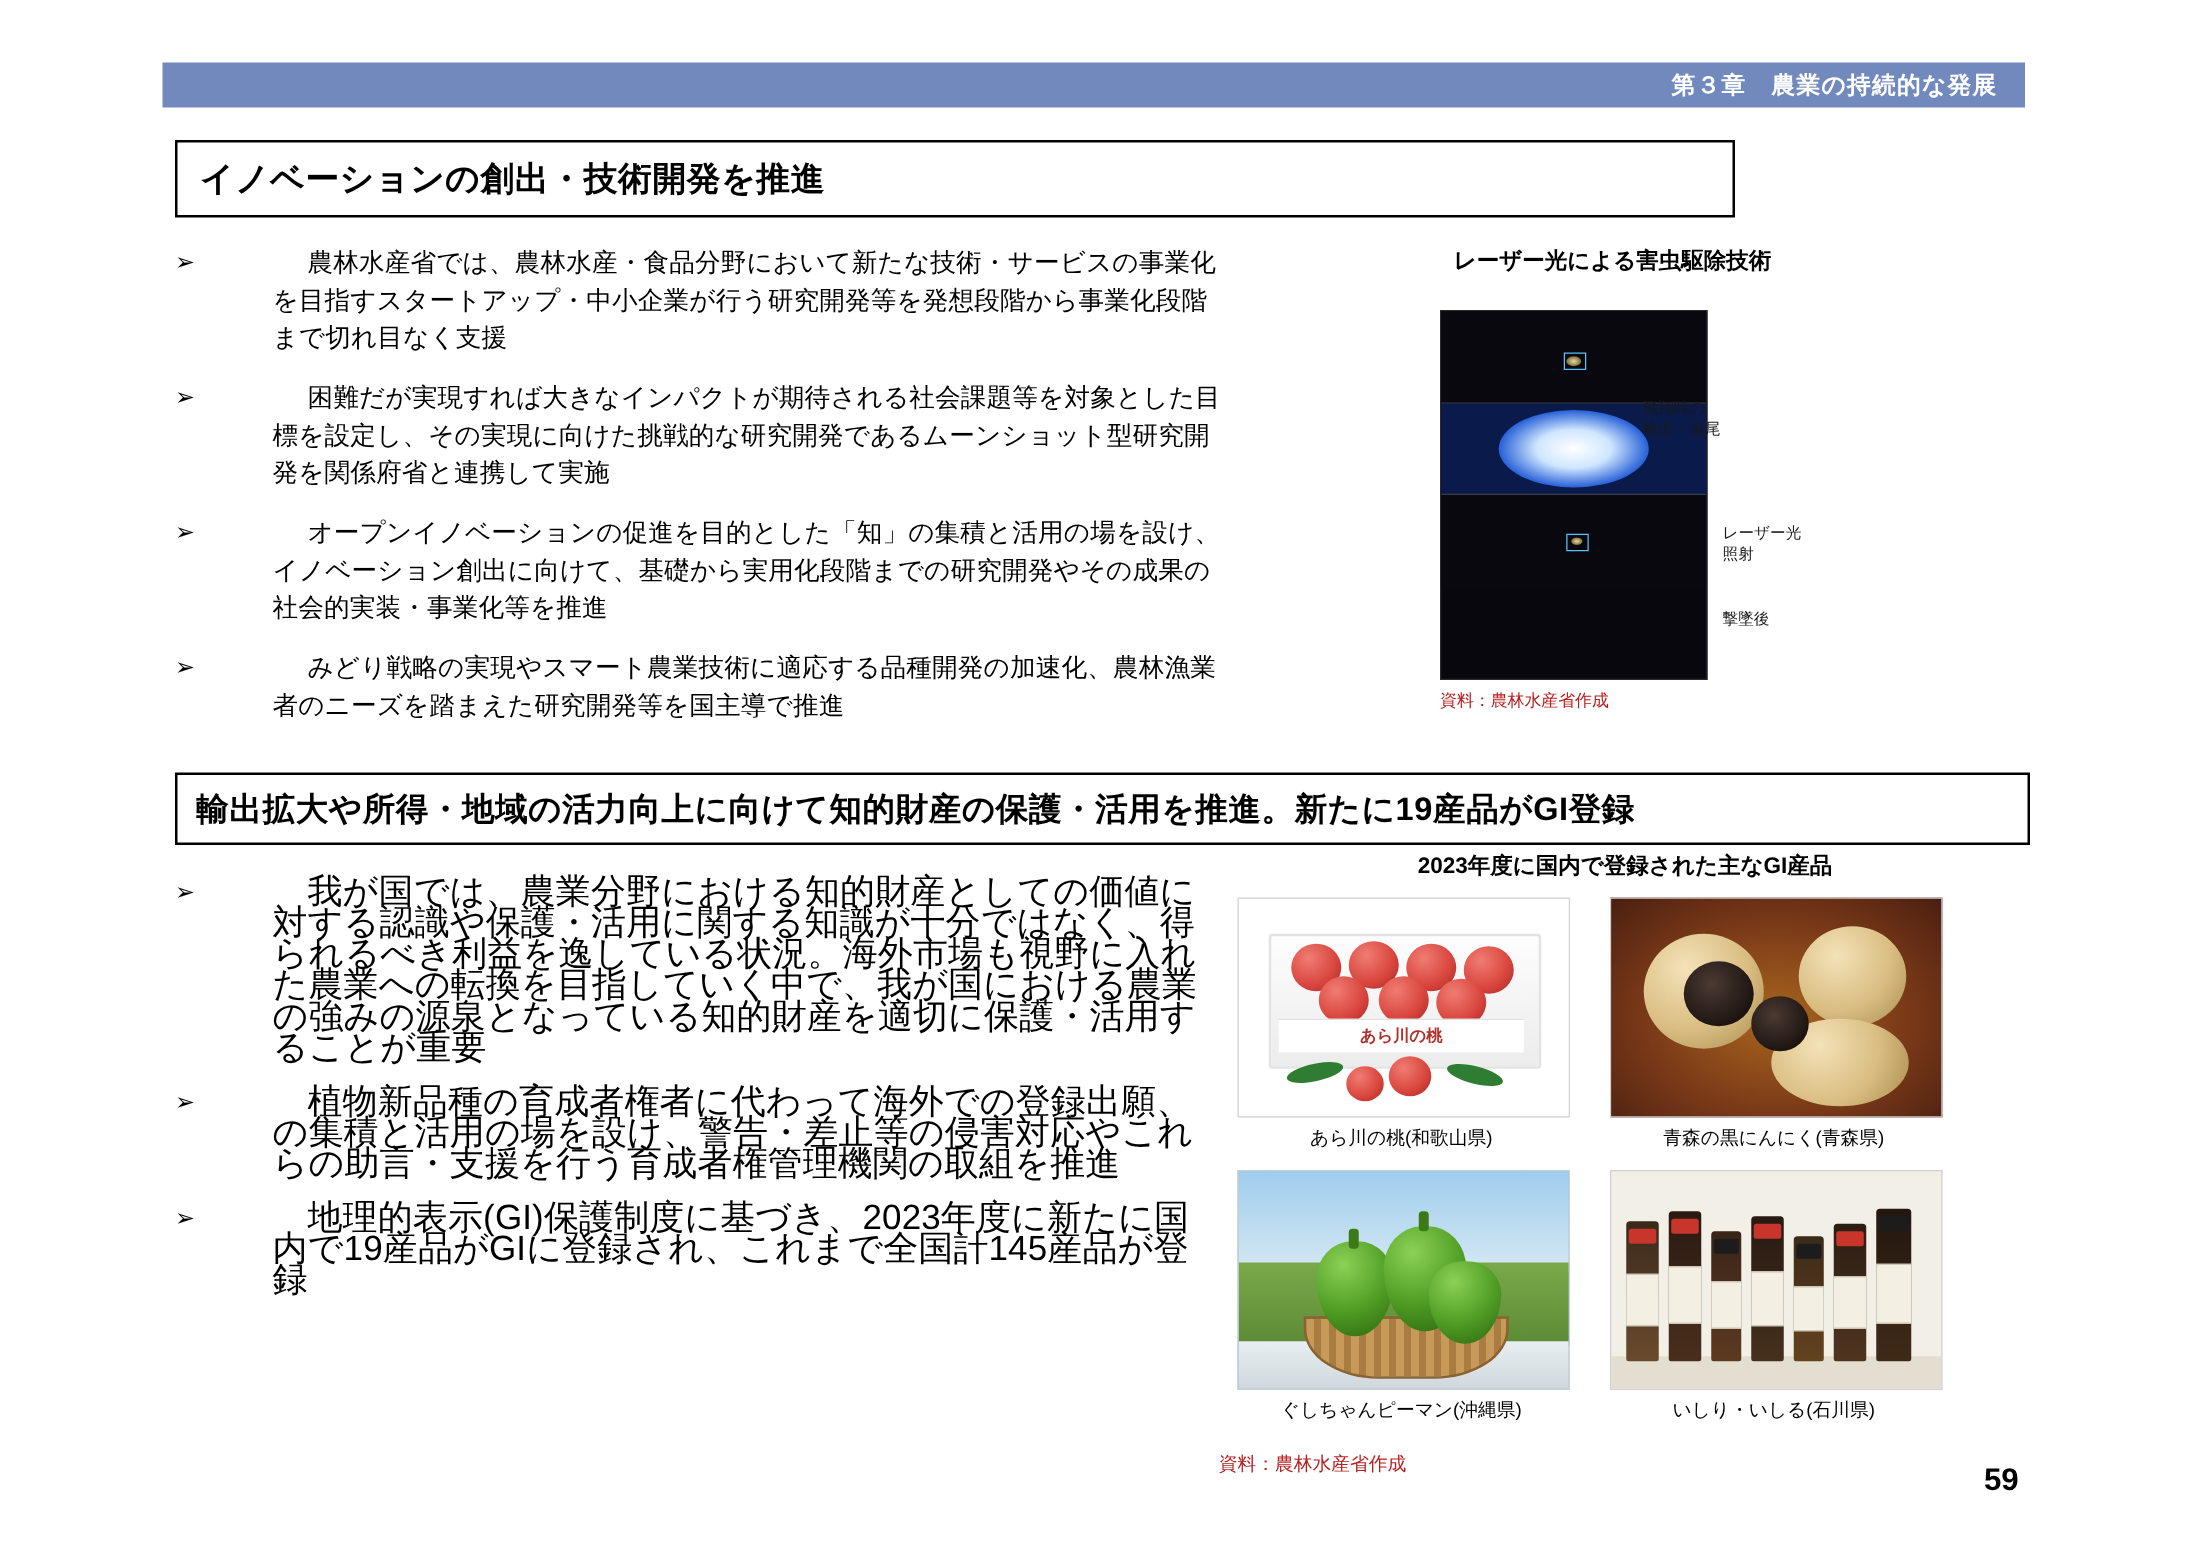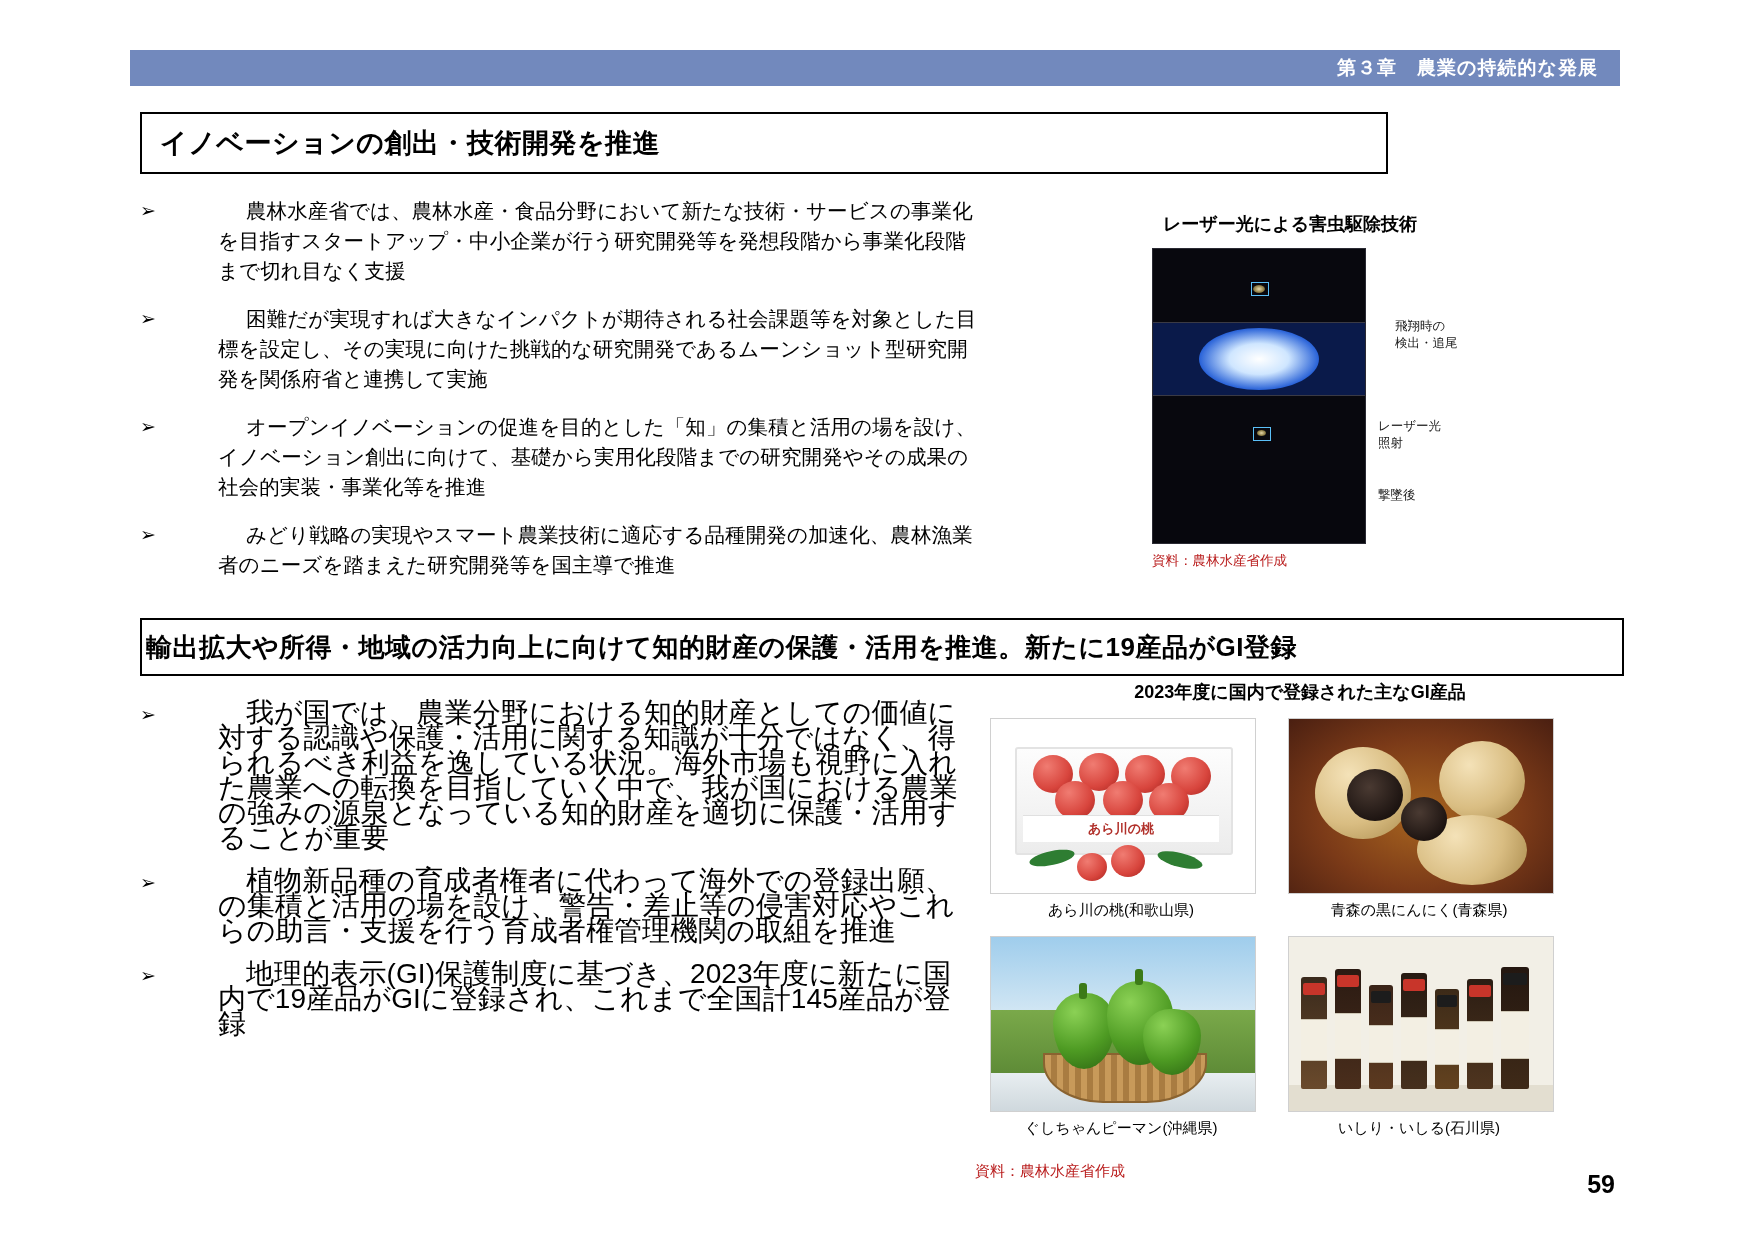--- a/index.html
+++ b/index.html
@@ -58,21 +58,21 @@
     height: 58px;
   }
   #section-box-2 {
     left: 140px;
     top: 618px;
     width: 1480px;
     height: 54px;
   }
   #section-box-2 .section-title {
     font-size: 26px;
-    padding-left: 4px;
+    padding-left: 15px;
   }
 
   
   .bullets {
     position: absolute;
   }
   #bullets-1 { left: 140px; top: 196px; width: 840px; }
   #bullets-2 { left: 140px; top: 700px; width: 830px; }
 
   .bullet-item {
@@ -100,21 +100,21 @@
 
   
   .fig-caption-top {
     position: absolute;
     font-size: 18px;
     font-weight: bold;
     text-align: center;
   }
   #laser-caption {
     left: 1090px;
-    top: 212px;
+    top: 196px;
     width: 400px;
   }
   #gi-caption {
     left: 1040px;
     top: 680px;
     width: 520px;
   }
 
   
   #laser-figure {
@@ -375,21 +375,21 @@
   </div>
   <div class="laser-panel" id="laser-p3">
     <div class="laser-glow"></div>
   </div>
   <div class="laser-panel" id="laser-p4">
     <div class="moth" style="left:104px; top:34px; width:9px; height:6px;"></div>
     <div class="moth-box" style="left:100px; top:31px;"></div>
   </div>
 </div>
 
-<div class="side-label" style="left:1395px; top:318px;">
+<div class="side-label" style="left:1314px; top:318px;">
   <div>飛翔時の</div>
   <div>検出・追尾</div>
 </div>
 <div class="side-label" style="left:1378px; top:418px;">
   <div>レーザー光</div>
   <div>照射</div>
 </div>
 <div class="side-label" style="left:1378px; top:487px;">
   <div>撃墜後</div>
 </div>

